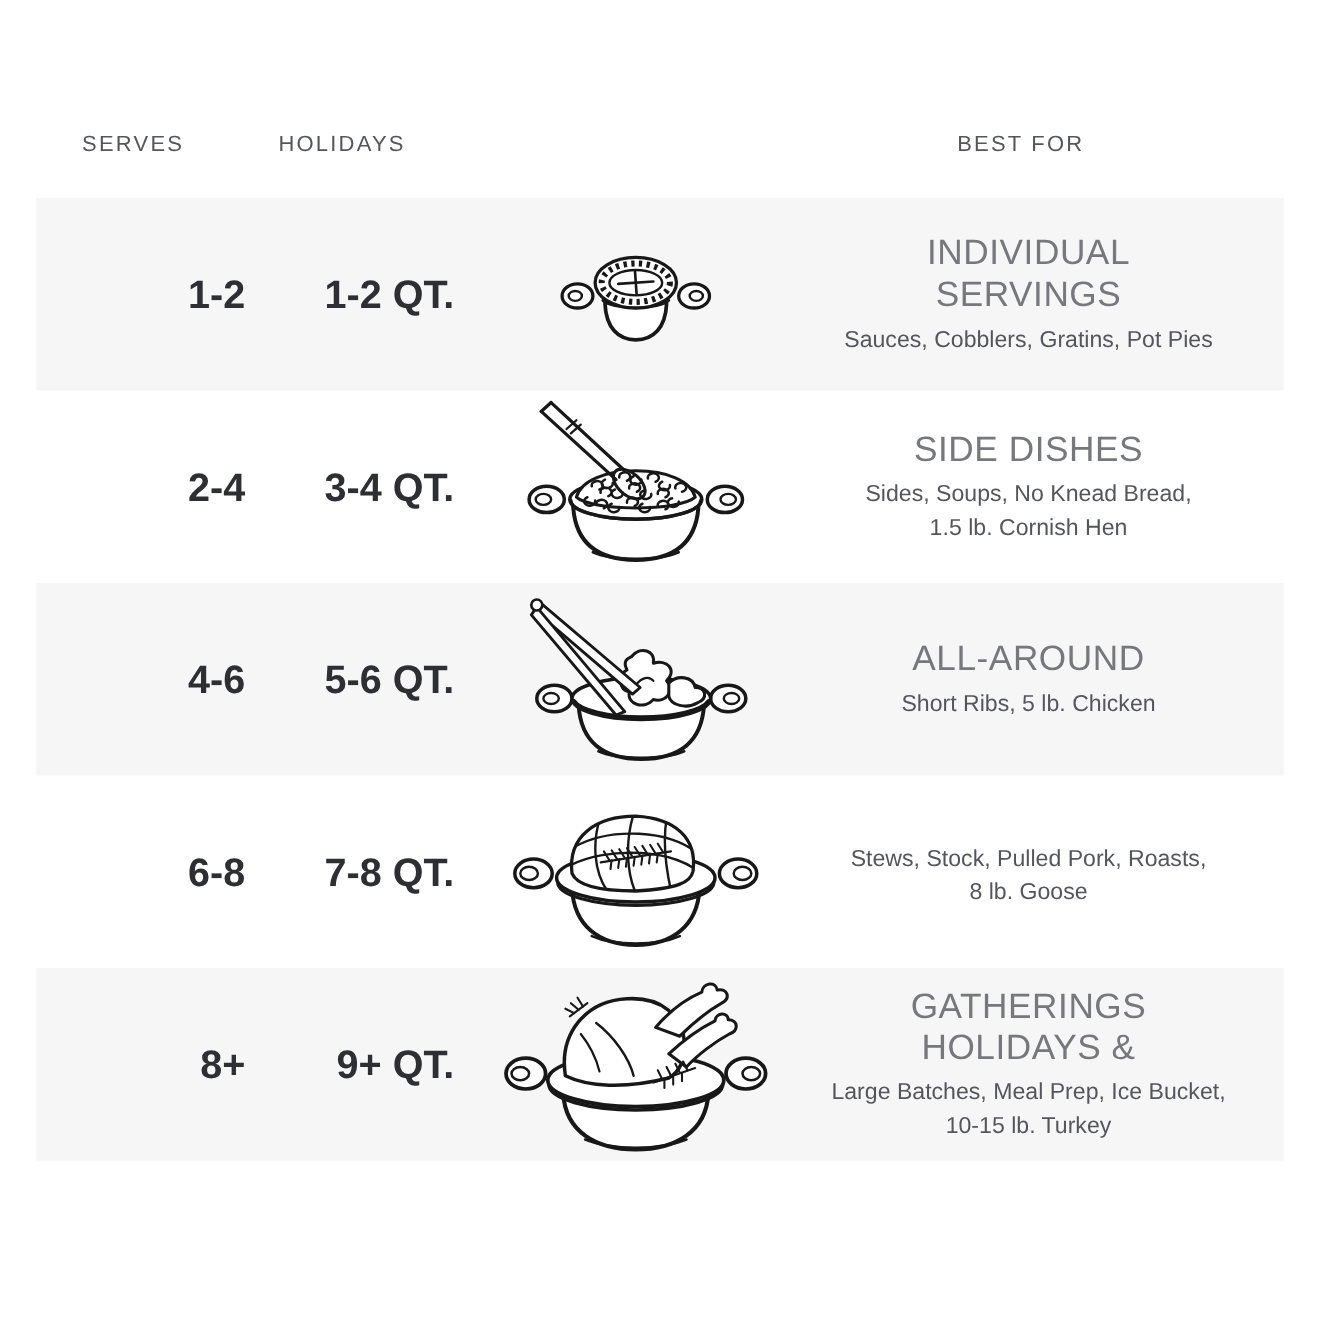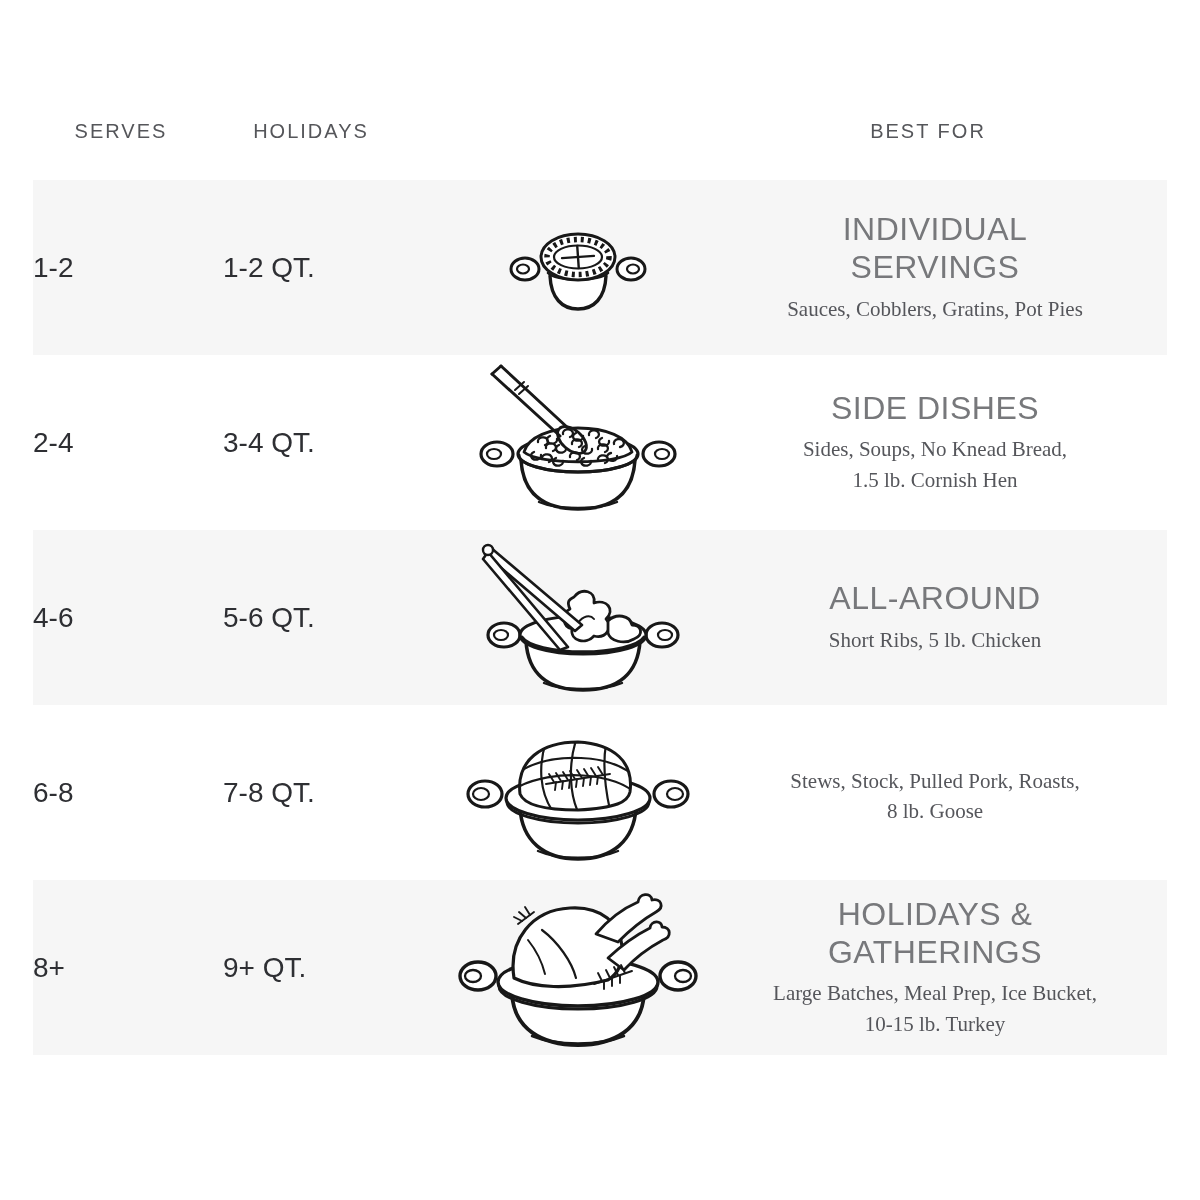--- a/index.html
+++ b/index.html
@@ -21,31 +21,31 @@
   .header-label{
     text-align:center;font-size:20px;letter-spacing:2px;
     color:var(--header-text,#55565a);font-weight:400;
   }
 
   .rows{position:absolute;left:33px;top:180px;width:1134px;}
   .row{height:175px;align-items:center;}
   .row:nth-child(odd){background:var(--band-gray,#f6f6f6);}
 
   .cell-value{
-    font-size:28px;color:var(--value-text,#2e2f33);
-    text-align:left;font-weight:400;
+    font-size:36px;color:var(--value-text,#2e2f33);
+    text-align:right;font-weight:700;
   }
   .icon-cell{display:flex;justify-content:center;align-items:center;height:175px;}
   .icon-cell svg{display:block;}
 
   .col-best{display:flex;flex-direction:column;justify-content:center;text-align:center;}
   .best-title{font-size:32px;color:var(--title-text,#77787b);letter-spacing:.5px;line-height:1.18;}
   .best-title div{white-space:nowrap;}
   .best-sub{font-size:21px;color:var(--sub-text,#55565b);line-height:1.45;margin-top:7px;}
-  .best-sub div{white-space:nowrap;font-family:Liberation Serif, serif;}
+  .best-sub div{white-space:nowrap;}
 
   .lineart{stroke:#181818;fill:none;stroke-linecap:round;stroke-linejoin:round;}
 </style>
 </head>
 <body>
 
 <div class="sheet">
 
   <div class="header-row grid">
     <div class="col-serves header-label">SERVES</div>
@@ -232,22 +232,22 @@
               <path d="M 146,106 L 184,93"></path>
               <path d="M154,103 l-4,-8 M162,100 l-4,-8 M170,97 l-4,-8 M177,95 l-4,-8"></path>
               <path d="M156,104 l0,7 M164,101 l0,7 M172,98 l0,7"></path>
             </g>
             <path d="M 51,108 A 79,23 0 0 0 209,108" stroke-width="3.2"></path>
           </g>
         </svg>
       </div>
       <div class="col-best">
         <div class="best-title">
+          <div>GATHERINGS</div>
           <div>HOLIDAYS &amp;</div>
-          <div>GATHERINGS</div>
         </div>
         <div class="best-sub">
           <div>Large Batches, Meal Prep, Ice Bucket,</div>
           <div>10-15 lb. Turkey</div>
         </div>
       </div>
     </div>
 
   </div>
 </div>

